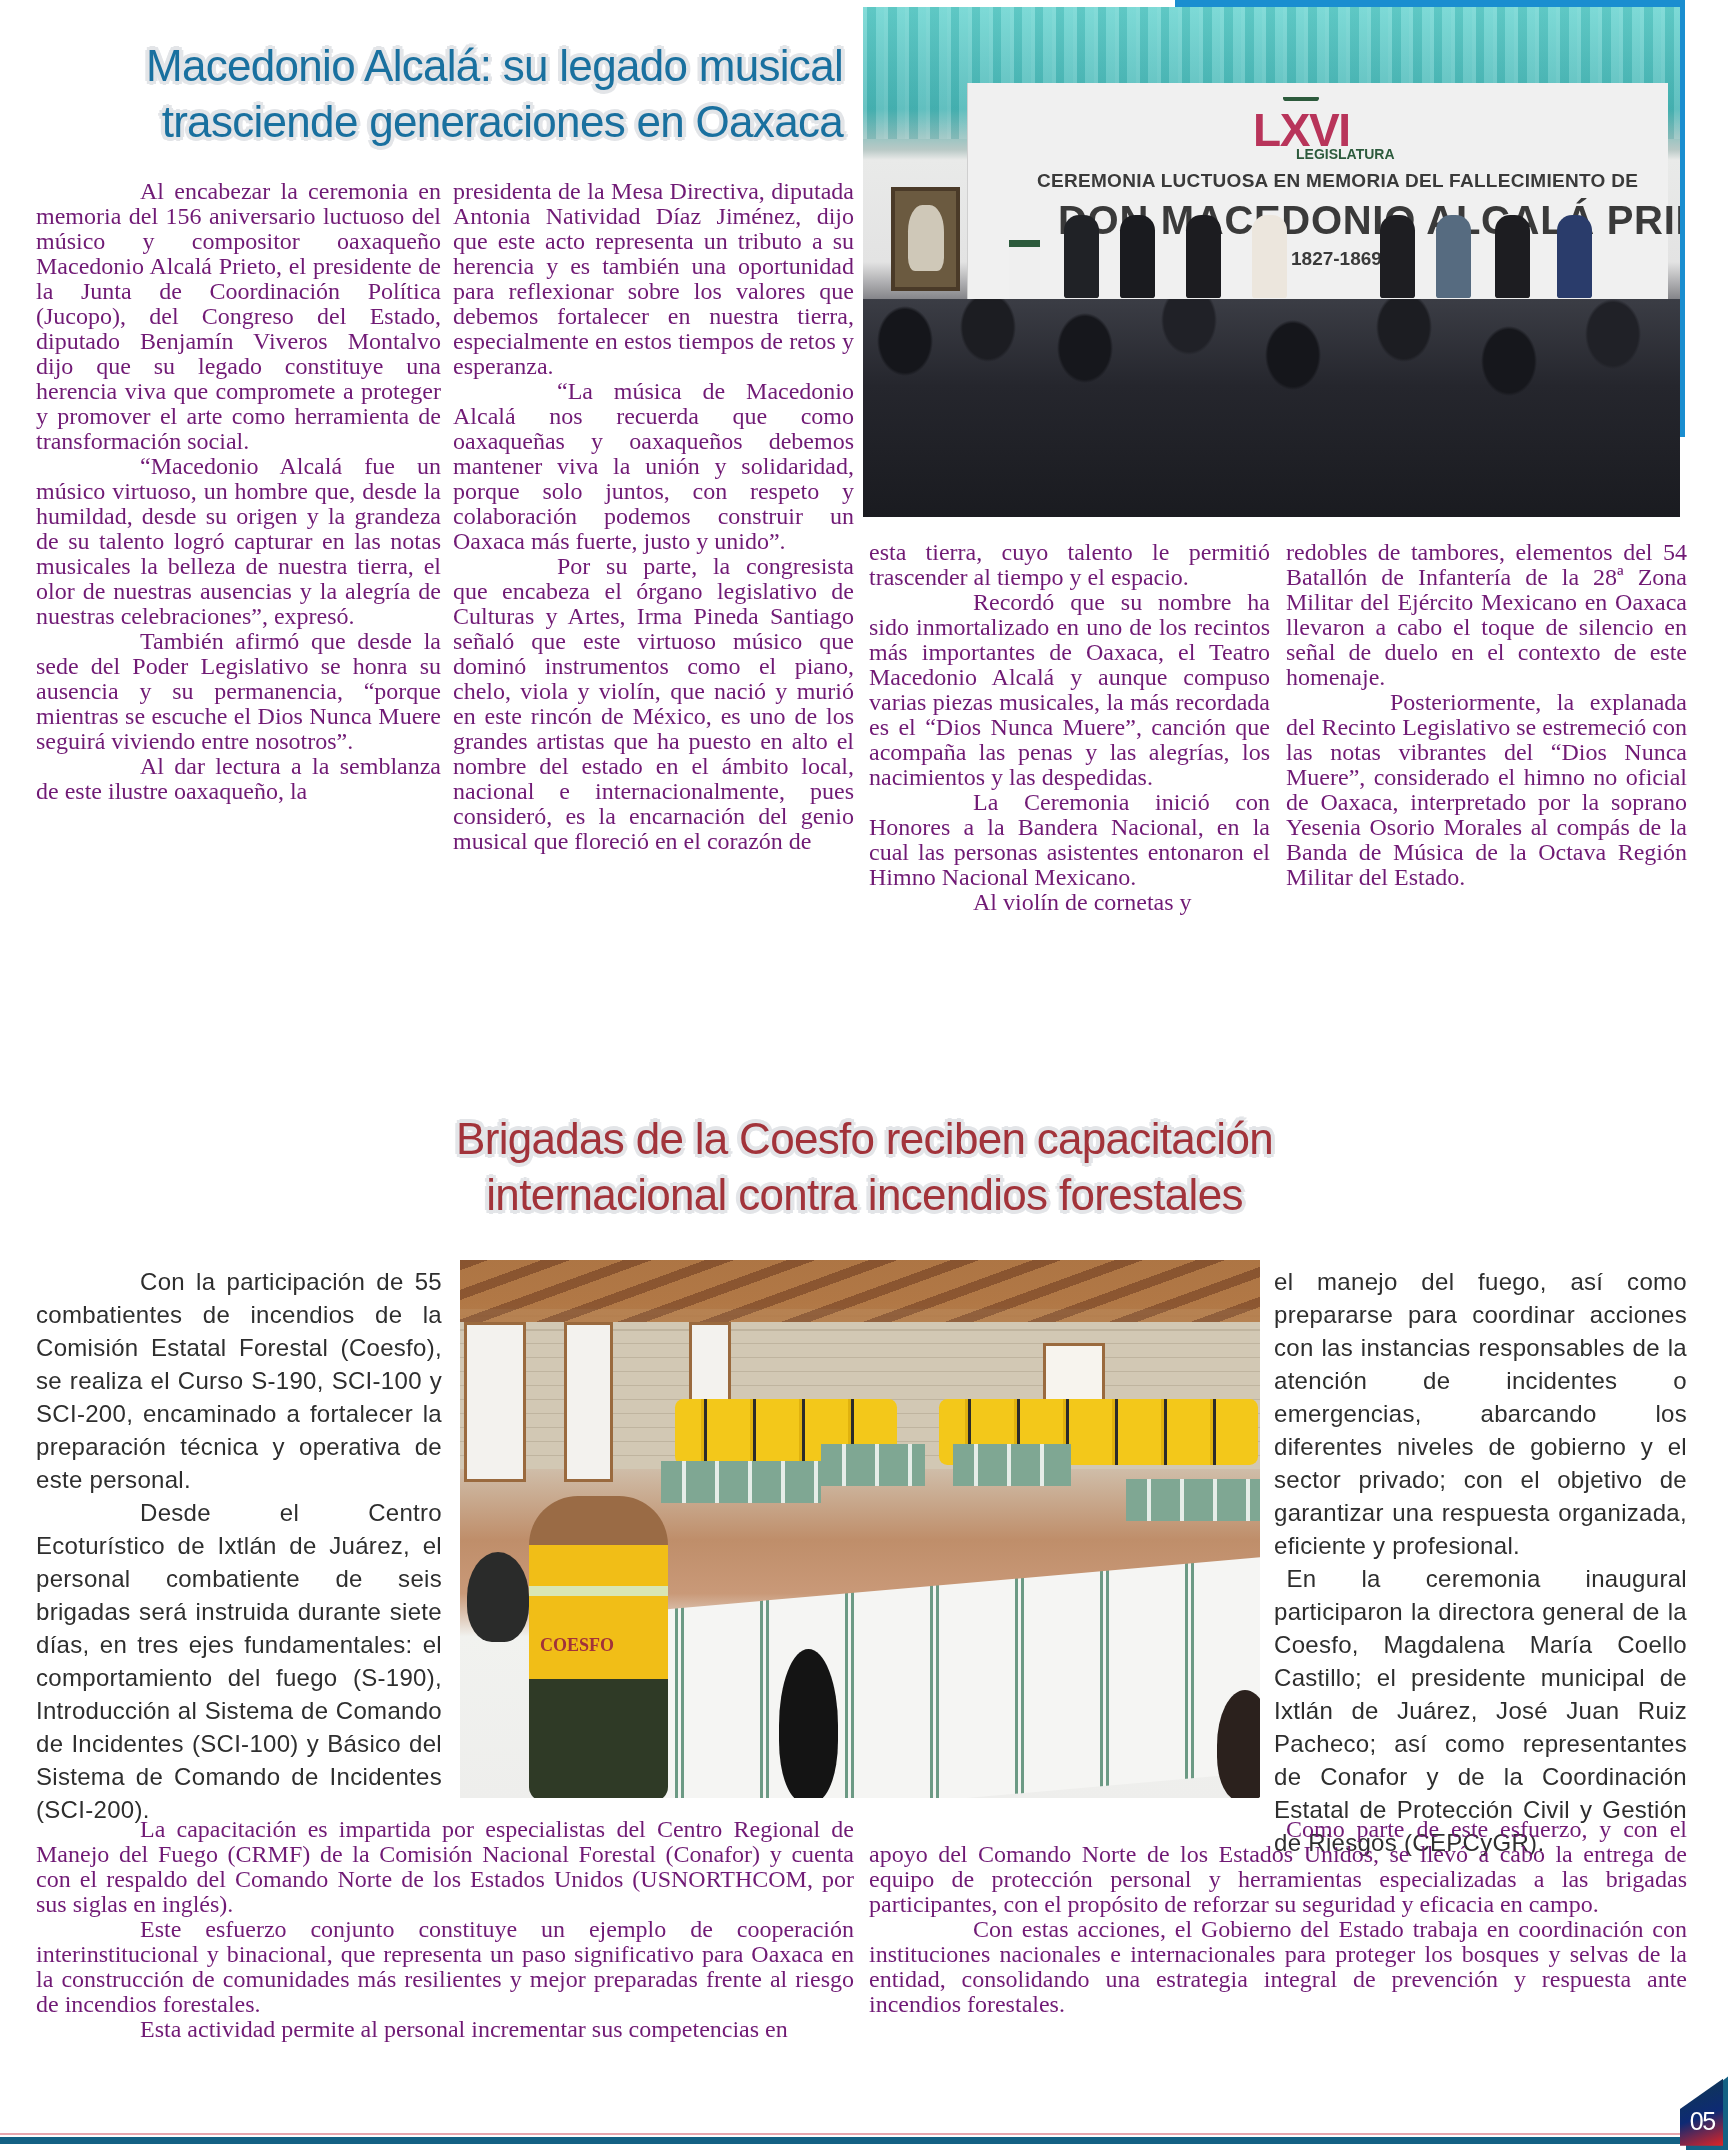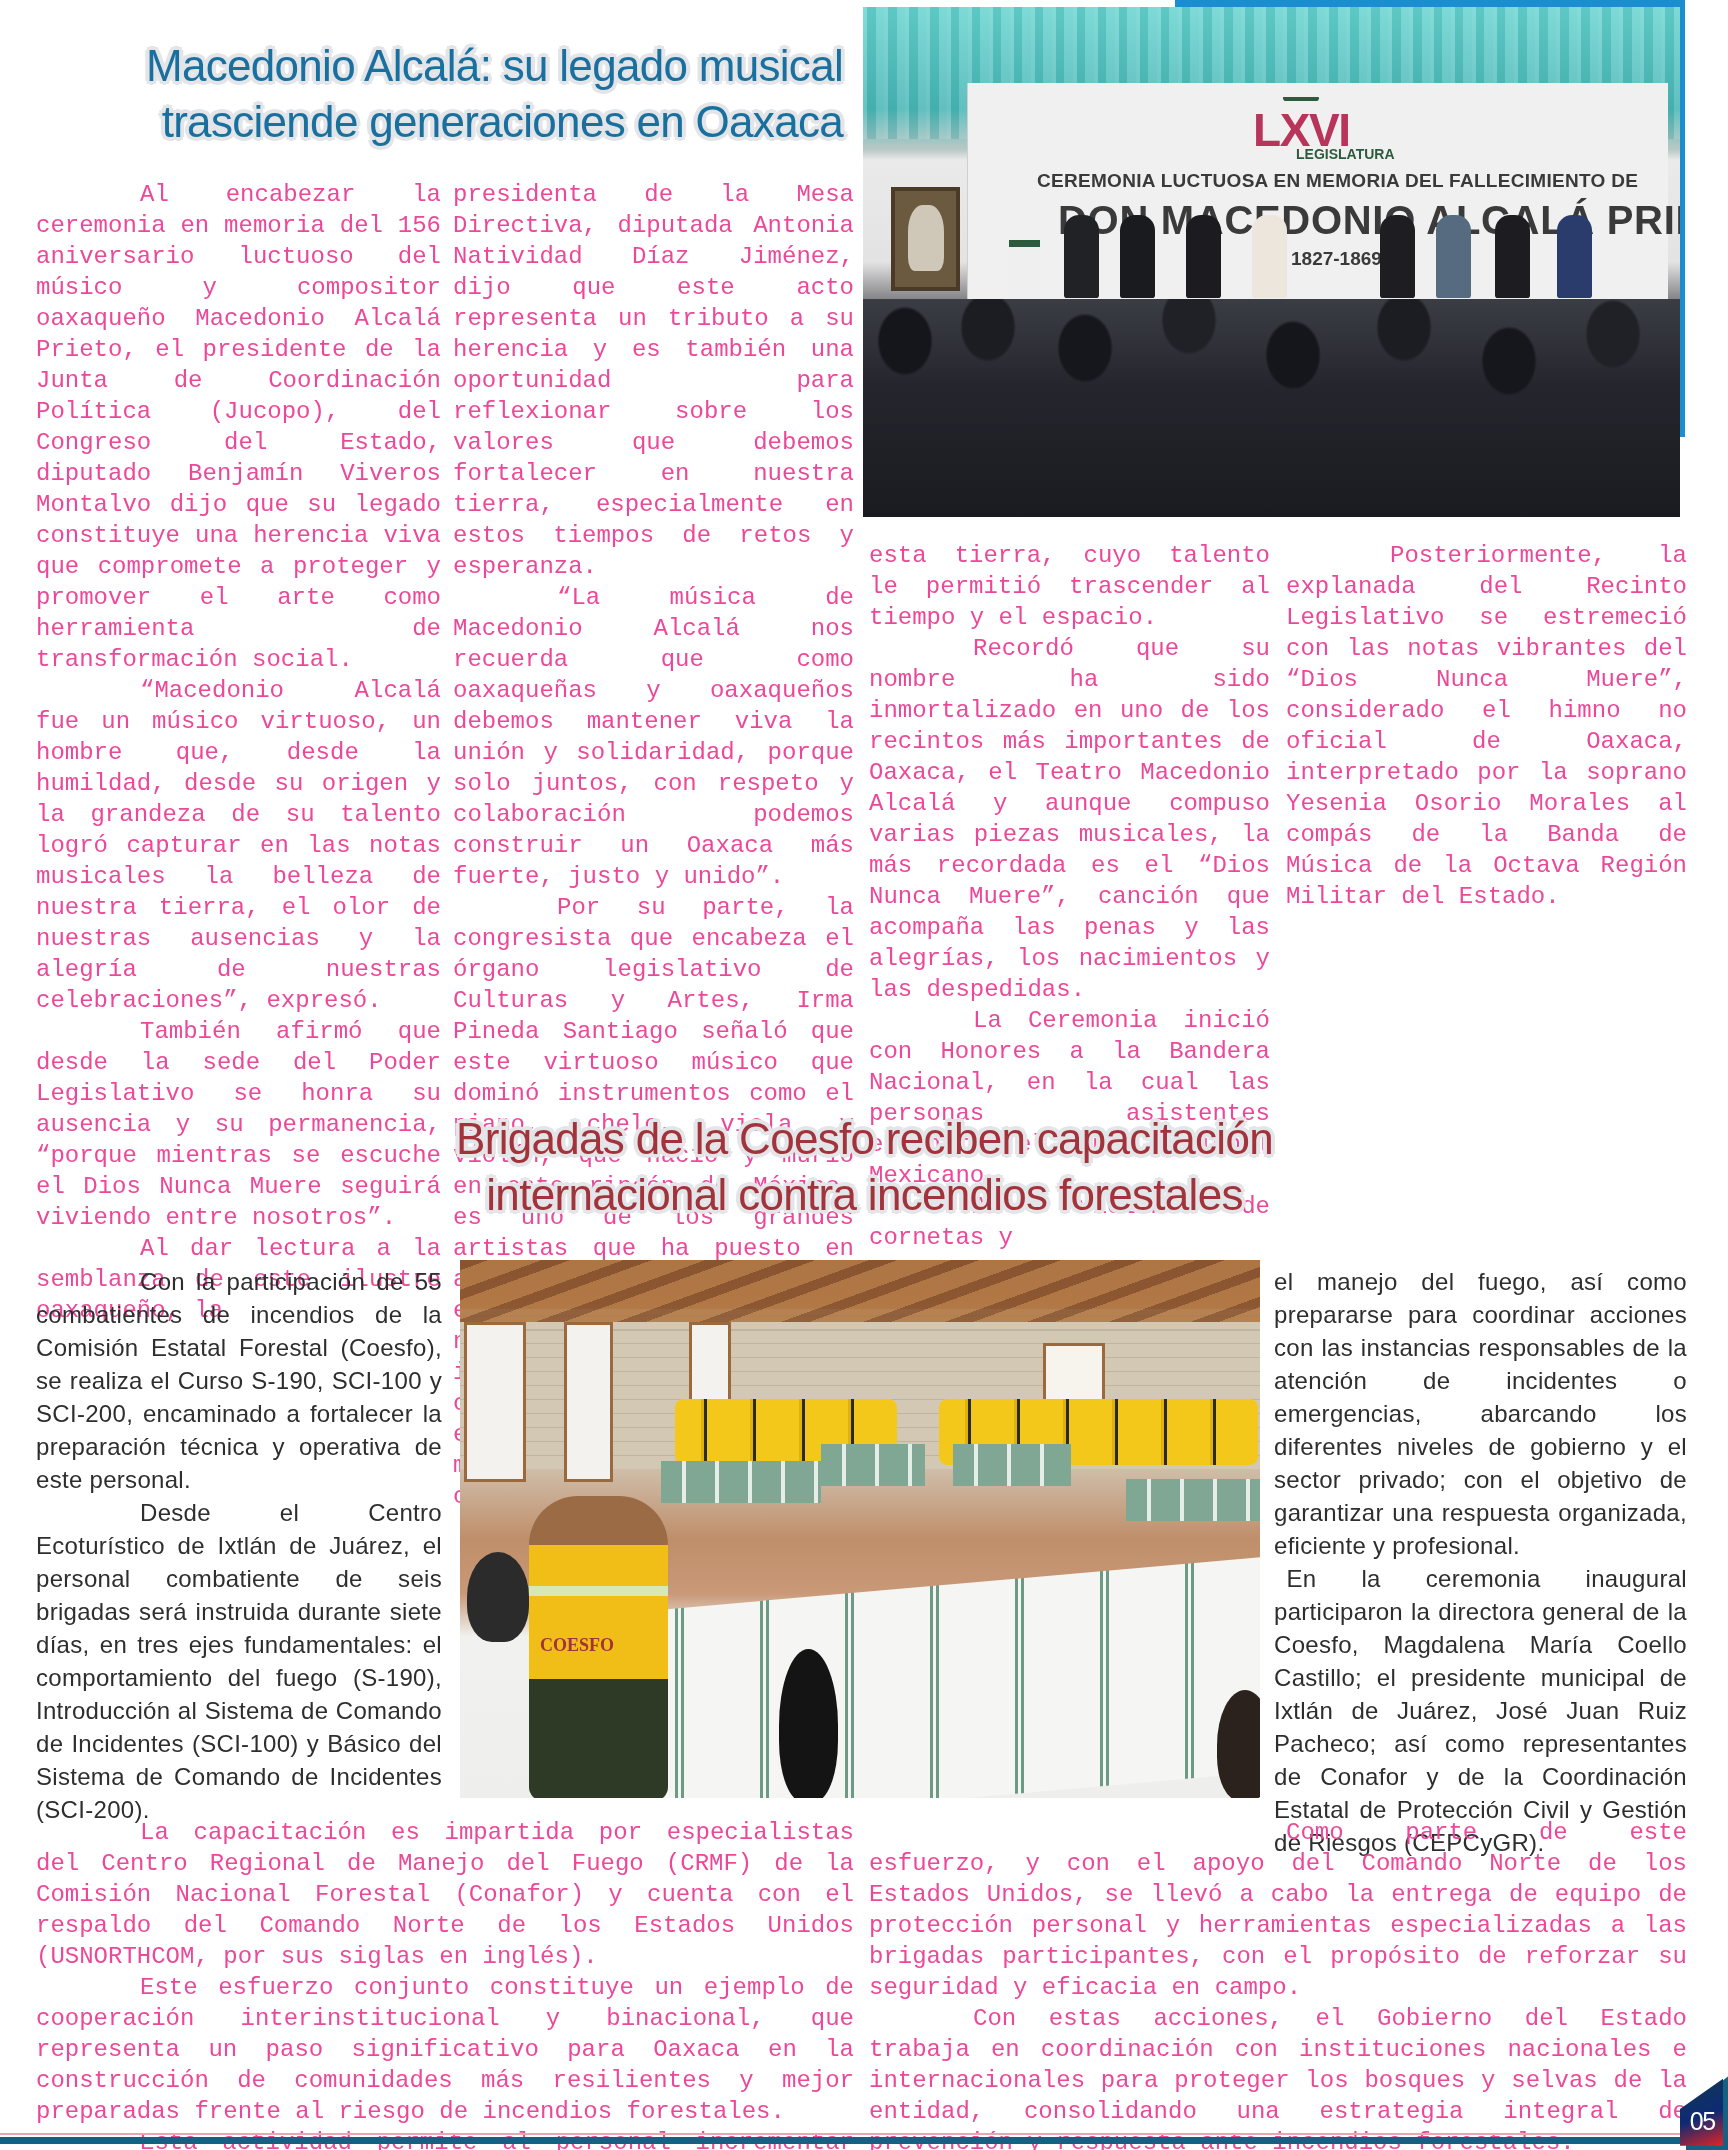--- a/index.html
+++ b/index.html
@@ -20,24 +20,24 @@
   }
   .title-red {
     color: #a2333a;
     text-shadow: 2.8px 2.8px 0 #e3e5e8, -2.8px -2.8px 0 #e3e5e8, 2.8px -2.8px 0 #e3e5e8, -2.8px 2.8px 0 #e3e5e8, 0 4.2px 0 #e3e5e8, 4.2px 0 0 #e3e5e8, -4.2px 0 0 #e3e5e8, 0 -4.2px 0 #e3e5e8;
   }
   .title span { display: block; white-space: nowrap; }
 
   .col {
     position: absolute;
     font-size: 24px;
-    line-height: 31px;
+    line-height: 25px;
     text-align: justify;
-    color: #ec4899;
-    font-family: Liberation Mono, monospace;
+    color: #701a75;
+    font-family: Liberation Serif, serif;
   }
   .col p { text-indent: 104px; }
   .col p.noindent { text-indent: 0; }
 
   .col2 {
     position: absolute;
     font-size: 24px;
     line-height: 33px;
     text-align: justify;
     color: #2e2e2e;
@@ -219,20 +219,21 @@
 </div>
 
 <div class="col" style="left:869px; top:540px; width:401px;">
   <p class="noindent">esta tierra, cuyo talento le permitió trascender al tiempo y el espacio.</p>
   <p>Recordó que su nombre ha sido inmortalizado en uno de los recintos más importantes de Oaxaca, el Teatro Macedonio Alcalá y aunque compuso varias piezas musicales, la más recordada es el “Dios Nunca Muere”, canción que acompaña las penas y las alegrías, los nacimientos y las despedidas.</p>
   <p>La Ceremonia inició con Honores a la Bandera Nacional, en la cual las personas asistentes entonaron el Himno Nacional Mexicano.</p>
   <p>Al violín de cornetas y</p>
 </div>
 
 <div class="col" style="left:1286px; top:540px; width:401px;">
+  <p class="noindent">redobles de tambores, elementos del 54 Batallón de Infantería de la 28ª Zona Militar del Ejército Mexicano en Oaxaca llevaron a cabo el toque de silencio en señal de duelo en el contexto de este homenaje.</p>
   <p>Posteriormente, la explanada del Recinto Legislativo se estremeció con las notas vibrantes del “Dios Nunca Muere”, considerado el himno no oficial de Oaxaca, interpretado por la soprano Yesenia Osorio Morales al compás de la Banda de Música de la Octava Región Militar del Estado.</p>
 </div>
 
 <div class="title title-red" style="left:0; top:1111px; width:1729px; text-align:center;">
   <span>Brigadas de la Coesfo reciben capacitación</span>
   <span>internacional contra incendios forestales</span>
 </div>
 
 <div class="photo2">
   <div class="wall"></div>

